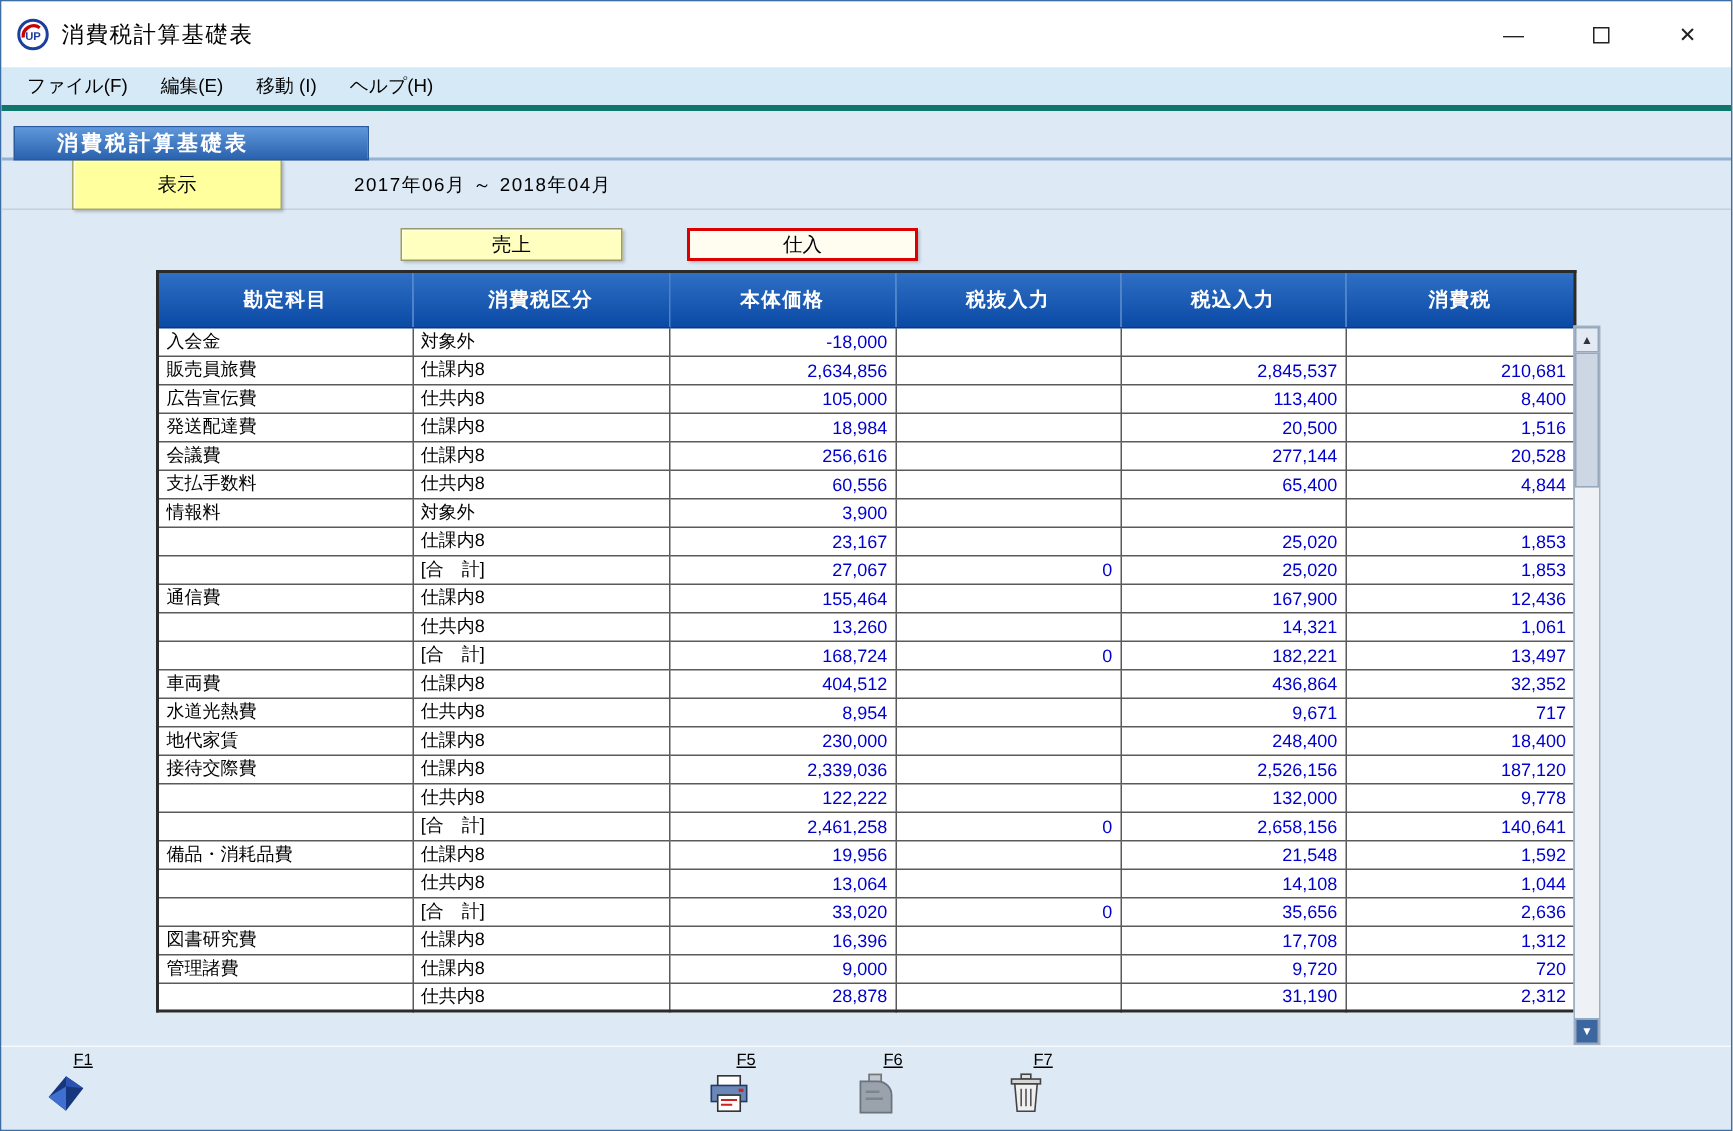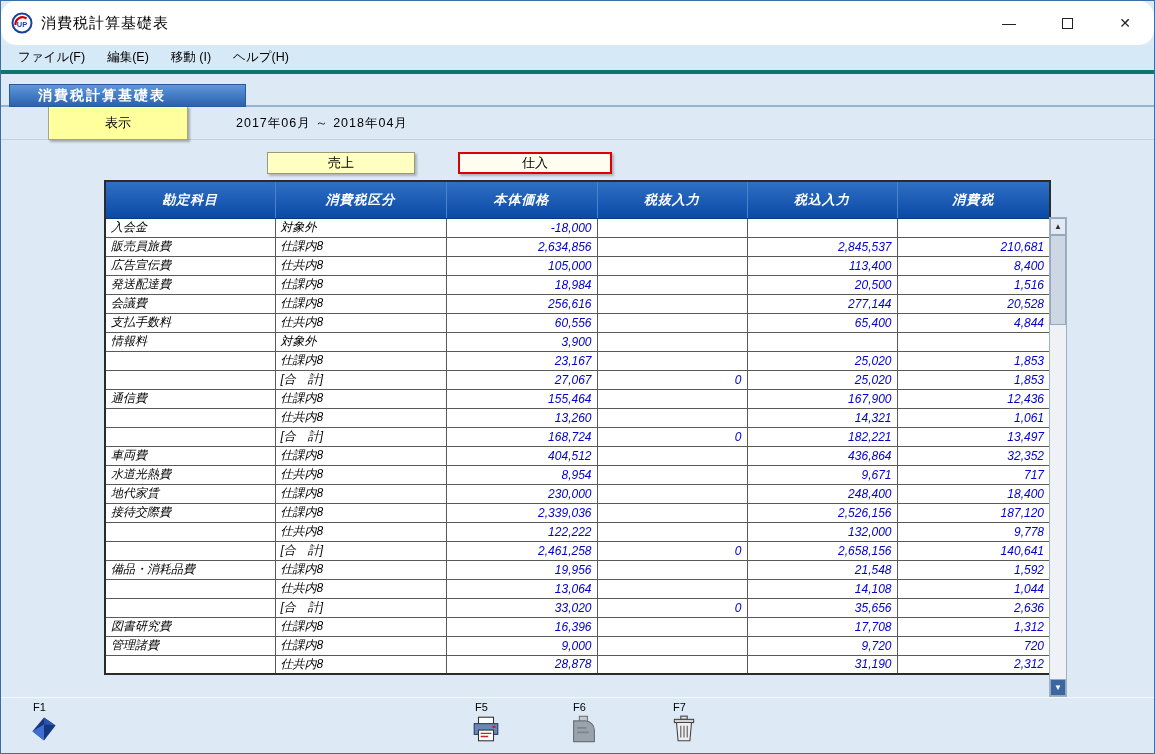--- a/index.html
+++ b/index.html
@@ -1,20 +1,20 @@
 <!DOCTYPE html>
 <html><head>
 <meta charset="utf-8">
 <style>
   * { margin:0; padding:0; box-sizing:border-box; }
   html,body { width:1155px; height:754px; font-family:"Liberation Sans","DejaVu Sans",sans-serif; background:#9db8d2; }
   .window { width:1155px; height:754px; border:1px solid #3a6ea5; background:#dde9f4; display:flex; flex-direction:column; }
 
   
-  .titlebar { height:44px; background:#ffffff; display:flex; align-items:center; padding-left:10px; flex:0 0 auto;border-radius:15px; }
+  .titlebar { height:44px; background:#ffffff; display:flex; align-items:center; padding-left:10px; flex:0 0 auto; }
   .app-icon { width:22px; height:22px; margin-right:8px; }
   .titlebar .title { font-size:15px; color:#000; letter-spacing:1px; }
   .win-controls { margin-left:auto; display:flex; height:100%; }
   .win-btn { width:58px; height:100%; display:flex; align-items:center; justify-content:center; font-size:14px; color:#222; background:transparent; border:none; cursor:default; }
   .max-glyph { width:11px; height:11px; border:1px solid #222; display:inline-block; }
 
   
   .menubar { height:29px; background:#d6e9f7; display:flex; align-items:center; padding-left:6px; border-bottom:4px solid #0f766e; flex:0 0 auto; }
   .menu-item { font-size:12.5px; color:#000; padding:4px 11px; }
 
@@ -31,37 +31,37 @@
     box-shadow:inset 1px 1px 0 #ffffe2, 1.5px 1.5px 2px rgba(60,60,60,.35);
     font-size:13px; font-family:inherit; color:#000; cursor:default; }
   .period { margin-left:48px; font-size:12.5px; color:#000; letter-spacing:1px; }
 
   .tabs { margin:12px 0 0 230px; display:flex; gap:7px; height:22px; }
   .tab { width:148px; height:22px; display:flex; align-items:center; justify-content:center; font-size:13px; color:#000;
     background:#ffffc0; border:1px solid #9a9a70; box-shadow:inset 1px 1px 0 #ffffe2, 1.5px 1.5px 2px rgba(60,60,60,.3); cursor:default;margin-left:36px; }
   .tab.selected { width:154px; background:#fffdf0; border:2px solid #dd0000; box-shadow:1.5px 1.5px 2px rgba(60,60,60,.3); }
 
   .grid-wrap { position:relative; margin:6px 0 0 103px; width:963px; }
-  table { border-collapse:collapse; table-layout:fixed; width:945px; border:2px solid #2b2b2b; background:#fff;font-style:italic; }
+  table { border-collapse:collapse; table-layout:fixed; width:945px; border:2px solid #2b2b2b; background:#fff; }
   th { height:37px; background:linear-gradient(#2f6fc4,#0a4aa6); color:#fff; font-size:13px; font-weight:bold;
     border:1px solid #083a80; border-right:1px solid #4c82c8; letter-spacing:1px; }
   td { height:19px; font-size:12px; padding:0 5px; border:1px solid #5a5a5a; white-space:nowrap; overflow:hidden; background:#fff; }
   td.txt { color:#000; text-align:left; }
   td.num { color:#0000cd; text-align:right; }
 
   
   .scrollbar { position:absolute; left:945px; top:37px; width:18px; height:480px; background:#eef2f7; border:1px solid #9fb0c4; display:flex; flex-direction:column; }
   .sb-btn { height:17px; flex:0 0 auto; background:#e3eaf3; border:1px solid #98a8bc; display:flex; align-items:center; justify-content:center; font-size:8px; color:#333; }
   .sb-btn.down { margin-top:auto; background:#3b66a0; color:#fff; }
   .sb-thumb { height:90px; flex:0 0 auto; background:#cdd7e4; border:1px solid #98a8bc; }
 
   
   .fkeybar { height:56px; flex:0 0 auto; background:#dde9f4; border-top:1px solid #f4f9fd; position:relative; }
   .fkey { position:absolute; top:3px; }
-  .fkey .lbl { font-size:11px; color:#000; margin-left:4px; display:block; }
+  .fkey .lbl { font-size:11px; color:#000; margin-left:20px; display:block;text-decoration:underline; }
   .fkey .icon { width:30px; height:30px; display:block; margin-top:1px; }
   .fkey-f1 { left:28px; } .fkey-f5 { left:470px; } .fkey-f6 { left:568px; } .fkey-f7 { left:668px; }
 </style>
 </head>
 <body>
 
 <div class="window">
 
   <div class="titlebar">
     <svg class="app-icon" viewBox="0 0 22 22">

